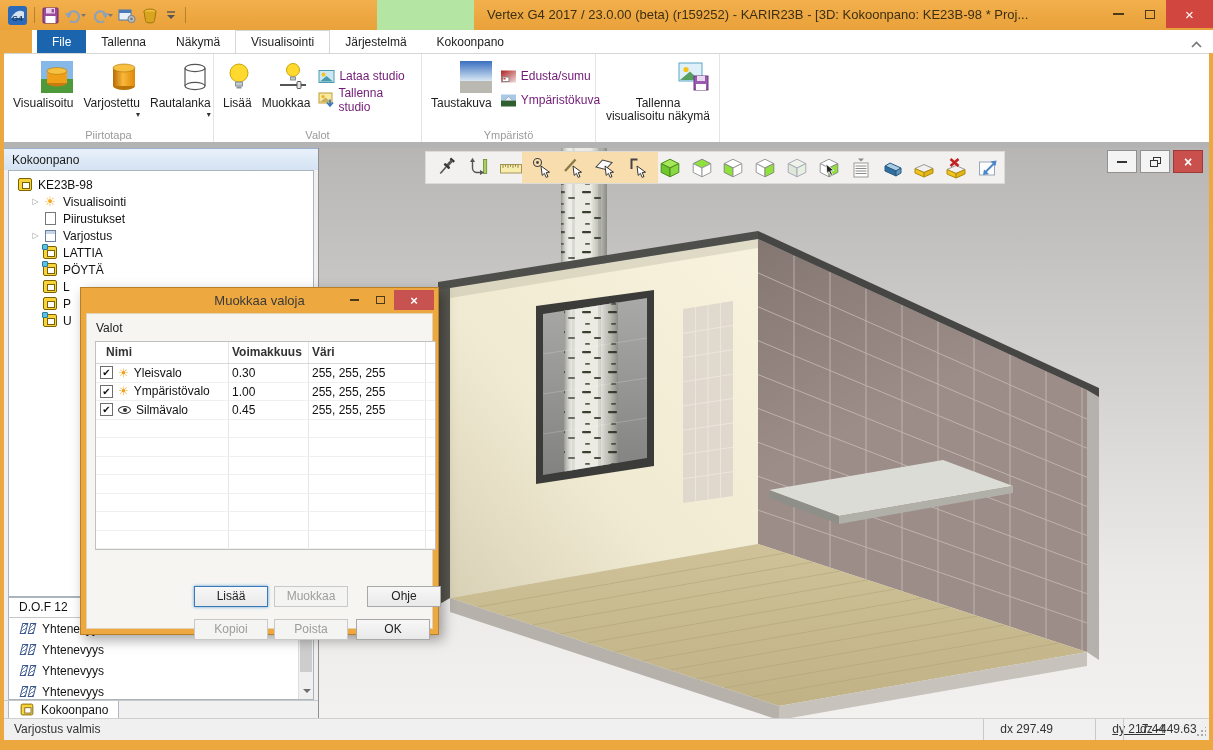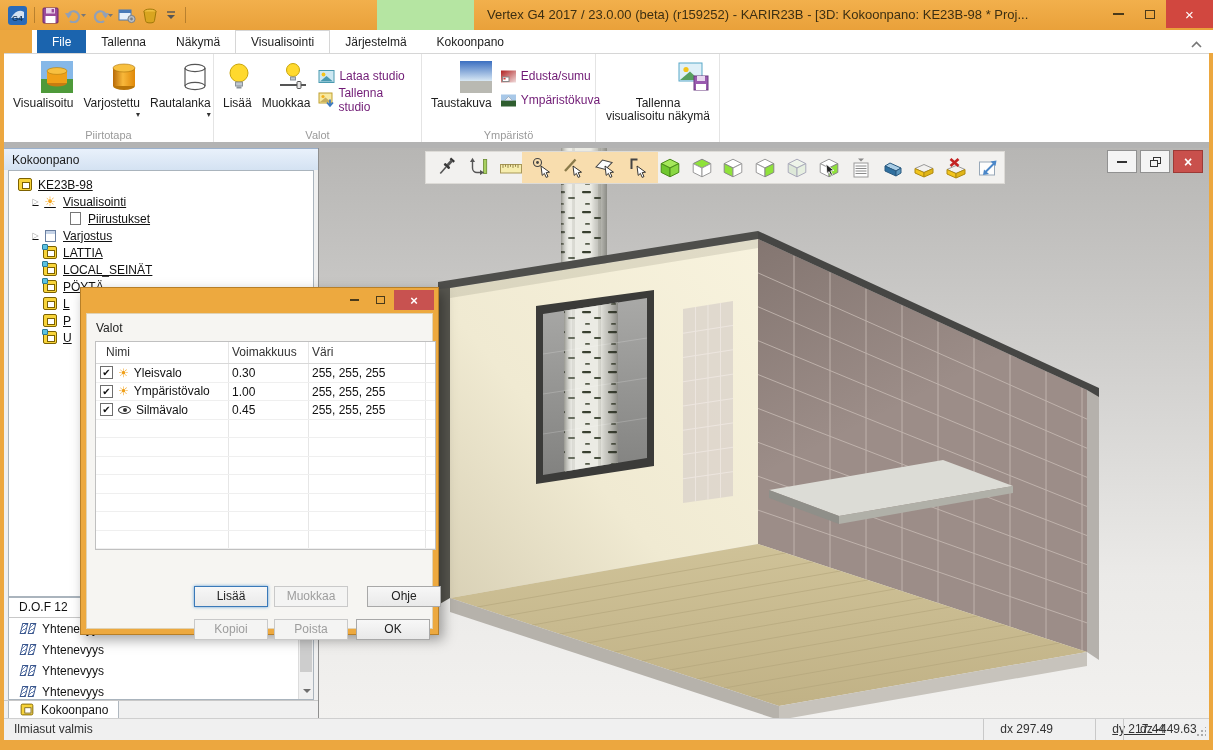--- a/index.html
+++ b/index.html
@@ -36,21 +36,21 @@
   .rbtn .rlabel{line-height:13px;margin-top:2px;white-space:pre-line;}
   .rbtn .dd{font-size:8px;color:#333;line-height:8px;margin-top:1px;}
   .scol{display:flex;flex-direction:column;justify-content:flex-start;gap:4px;padding-top:10px;}
   .sbtn{display:flex;align-items:center;gap:4px;font-size:12px;color:#701a75;height:20px;padding:0 3px;}
 
   
   .workarea{position:absolute;left:4px;top:142px;width:1205px;height:576px;background:#b3b3b3;}
   .leftpanel{position:absolute;left:0;top:6px;width:314px;height:570px;background:#f0f0f0;}
   .panel-header{position:absolute;left:0;top:0;width:100%;height:22px;background:linear-gradient(#e9f1fb,#d4e2f2);border-top:1px solid #9ab0cc;font-size:12px;color:#1a1a1a;line-height:22px;padding-left:8px;}
   .treebox{position:absolute;left:4px;top:22px;width:306px;height:427px;background:#fff;border:1px solid #aab4bd;overflow:hidden;padding-top:5px;}
-  .trow{height:17px;display:flex;align-items:center;font-size:12px;color:#111;white-space:nowrap;text-decoration:underline;}
+  .trow{height:17px;display:flex;align-items:center;font-size:12px;color:#111;white-space:nowrap;}
   .trow .expn{width:13px;text-align:center;font-size:8px;color:#9a9a9a;flex:none;}
   .trow .tlabel{margin-left:5px;}
   .ticon{position:relative;width:16px;height:14px;flex:none;display:inline-flex;align-items:center;justify-content:center;}
   .i-asm{width:14px;height:13px;background:#f8d43a;border:1px solid #7d6200;border-radius:2px;position:relative;}
   .i-asm:after{content:"";position:absolute;right:1px;top:3px;width:6px;height:5px;background:#fff;border:1px solid #7d6200;}
   .lock{position:absolute;left:-2px;top:-3px;width:6px;height:6px;background:#5cc2e0;border:1px solid #2a7a9a;border-radius:1px;}
   .i-sun{color:#f5a71f;font-size:13px;line-height:1;}
   .i-doc{width:11px;height:13px;background:#fff;border:1px solid #777;}
   .i-ilm{width:11px;height:12px;border:1px solid #6a7fa0;background:#fff;box-shadow:inset 0 3px 0 #c6d4e8;}
   .dof-header{position:absolute;left:4px;top:449px;width:306px;height:21px;background:#fff;border:1px solid #aab4bd;border-bottom:1px solid #c8c8c8;font-size:12px;color:#111;line-height:19px;padding-left:10px;}
@@ -84,21 +84,21 @@
   .dlg-title{position:absolute;left:0;top:0;width:100%;height:25px;text-align:center;font-size:13px;color:#3a3a3a;line-height:25px;}
   .dlg-btns{position:absolute;right:4px;top:2px;display:flex;align-items:center;gap:2px;}
   .dbtn{width:24px;height:20px;display:flex;align-items:center;justify-content:center;}
   .dbtn .bar{width:9px;height:2px;background:#4a3a1a;}
   .dbtn .box{width:9px;height:8px;border:1.4px solid #4a3a1a;}
   .dbtn.close{width:40px;background:#C85250;color:#fff;font-size:13px;font-weight:bold;}
   .dlg-body{position:absolute;left:5px;top:25px;right:5px;bottom:5px;background:#F6F5F2;border:1px solid #e0d2b4;}
   .dlg-grouplabel{position:absolute;left:9px;top:7px;font-size:12px;color:#222;}
   .dlg-table{position:absolute;left:8px;top:27px;width:341px;height:209px;background:#fff;border:1px solid #c0c0c0;overflow:hidden;}
   .colsep{position:absolute;top:0;bottom:0;width:1px;background:#e6e6e6;}
-  .dhead{height:22px;border-bottom:1px solid #d8d8d8;position:relative;font-size:12px;color:#333;}
+  .dhead{height:22px;border-bottom:1px solid #d8d8d8;position:relative;font-size:12px;color:#333;font-weight:bold;}
   .dhead span{position:absolute;top:3px;}
   .drow{height:18.5px;border-bottom:1px solid #efefef;position:relative;font-size:12px;color:#111;}
   .drow .c-name{position:absolute;left:4px;top:0;height:100%;display:flex;align-items:center;gap:5px;}
   .drow .c-int{position:absolute;left:136px;top:2px;}
   .drow .c-col{position:absolute;left:216px;top:2px;}
   .cb{width:13px;height:13px;border:1px solid #6e6e6e;background:#fff;display:inline-flex;align-items:center;justify-content:center;font-size:10px;color:#111;flex:none;}
   .sun{color:#f0a01a;font-size:12px;line-height:1;}
   .eye{width:13px;height:8px;border:1.3px solid #333;border-radius:50%;position:relative;display:inline-block;flex:none;}
   .eye i{position:absolute;left:50%;top:50%;width:4px;height:4px;margin:-2px 0 0 -2px;background:#333;border-radius:50%;}
   .btn{position:absolute;width:74px;height:21px;background:linear-gradient(#f7f7f7,#e9e9e9);border:1px solid #a8a8a8;font-size:12px;color:#222;text-align:center;line-height:19px;}
@@ -362,21 +362,21 @@
             <span class="ticon">
               <span class="i-asm"></span>
             </span>
             <span class="tlabel">KE23B-98</span>
           </div>
           <div class="trow" style="padding-left: 20px;">
             <span class="expn">▷</span>
             <span class="ticon i-sun">☀</span>
             <span class="tlabel">Visualisointi</span>
           </div>
-          <div class="trow" style="padding-left: 20px; margin-left: 25px;">
+          <div class="trow" style="padding-left: 20px;">
             <span class="expn"></span>
             <span class="ticon">
               <span class="i-doc"></span>
             </span>
             <span class="tlabel">Piirustukset</span>
           </div>
           <div class="trow" style="padding-left: 20px;">
             <span class="expn">▷</span>
             <span class="ticon">
               <span class="i-ilm"></span>
@@ -384,29 +384,20 @@
             <span class="tlabel">Varjostus</span>
           </div>
           <div class="trow" style="padding-left: 20px; align-items: center;">
             <span class="expn"></span>
             <span class="ticon">
               <span class="i-asm">
                 <b class="lock"></b>
               </span>
             </span>
             <span class="tlabel">LATTIA</span>
-          </div>
-          <div class="trow" style="padding-left: 20px;">
-            <span class="expn"></span>
-            <span class="ticon">
-              <span class="i-asm">
-                <b class="lock"></b>
-              </span>
-            </span>
-            <span class="tlabel">LOCAL_SEINÄT</span>
           </div>
           <div class="trow" style="padding-left: 20px;">
             <span class="expn"></span>
             <span class="ticon">
               <span class="i-asm">
                 <b class="lock"></b>
               </span>
             </span>
             <span class="tlabel">PÖYTÄ</span>
           </div>
@@ -759,20 +750,21 @@
               <i></i>
               <b></b>
             </span>
           </div>
         <div class="mdibtn close">×</div>
       </div>
     </div>
   </div>
 
   <div class="dialog">
+    <div class="dlg-title">Muokkaa valoja</div>
     <div class="dlg-btns">
       <div class="dbtn">
           <span class="bar"></span>
         </div>
       <div class="dbtn">
           <span class="box"></span>
         </div>
       <div class="dbtn close">×</div>
     </div>
     <div class="dlg-body">
@@ -828,20 +820,20 @@
       <div class="btn focused" style="left:107px;top:272px;">Lisää</div>
       <div class="btn disabled" style="left:187px;top:272px;">Muokkaa</div>
       <div class="btn" style="left:280px;top:272px;">Ohje</div>
       <div class="btn disabled" style="left:107px;top:305px;">Kopioi</div>
       <div class="btn disabled" style="left:187px;top:305px;">Poista</div>
       <div class="btn" style="left:269px;top:305px;">OK</div>
     </div>
   </div>
 
   <div class="statusbar">
-    <span class="sb-msg">Ilmiasut valmis</span>
+    <span class="sb-msg">Varjostus valmis</span>
     <span class="sb-cell" style="left:979px;width:70px;">dx 297.49</span>
     <span class="sb-cell" style="left:1091px;width:70px;text-decoration:underline;">dy 217.44</span>
     <span class="sb-cell" style="left:1119px;width:86px;text-align:left;padding-left:16px;">dz -449.63</span>
     <span class="grip"></span>
   </div>
   <div class="bottom-band"></div>
 </div>
 
 </body></html>

